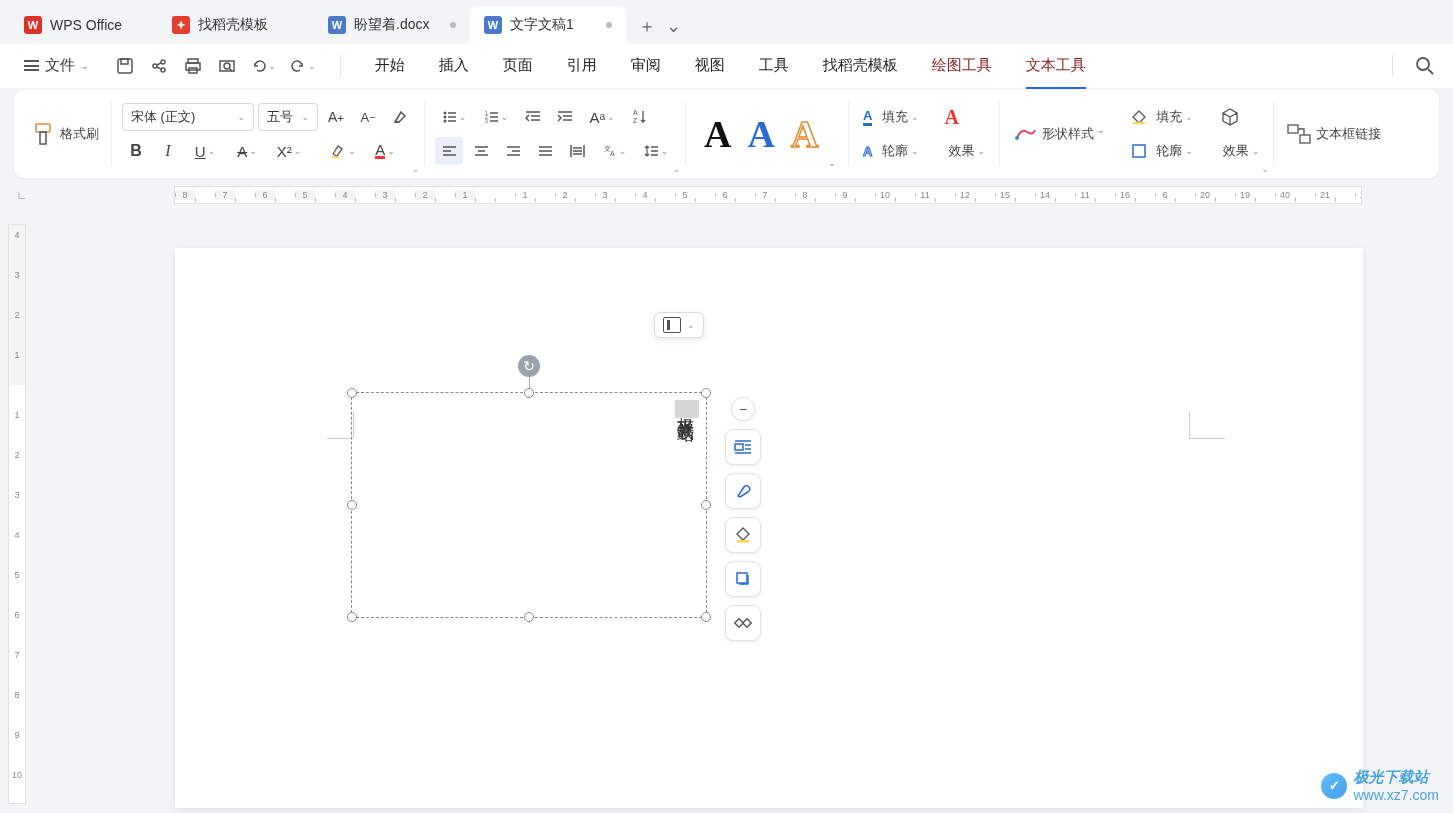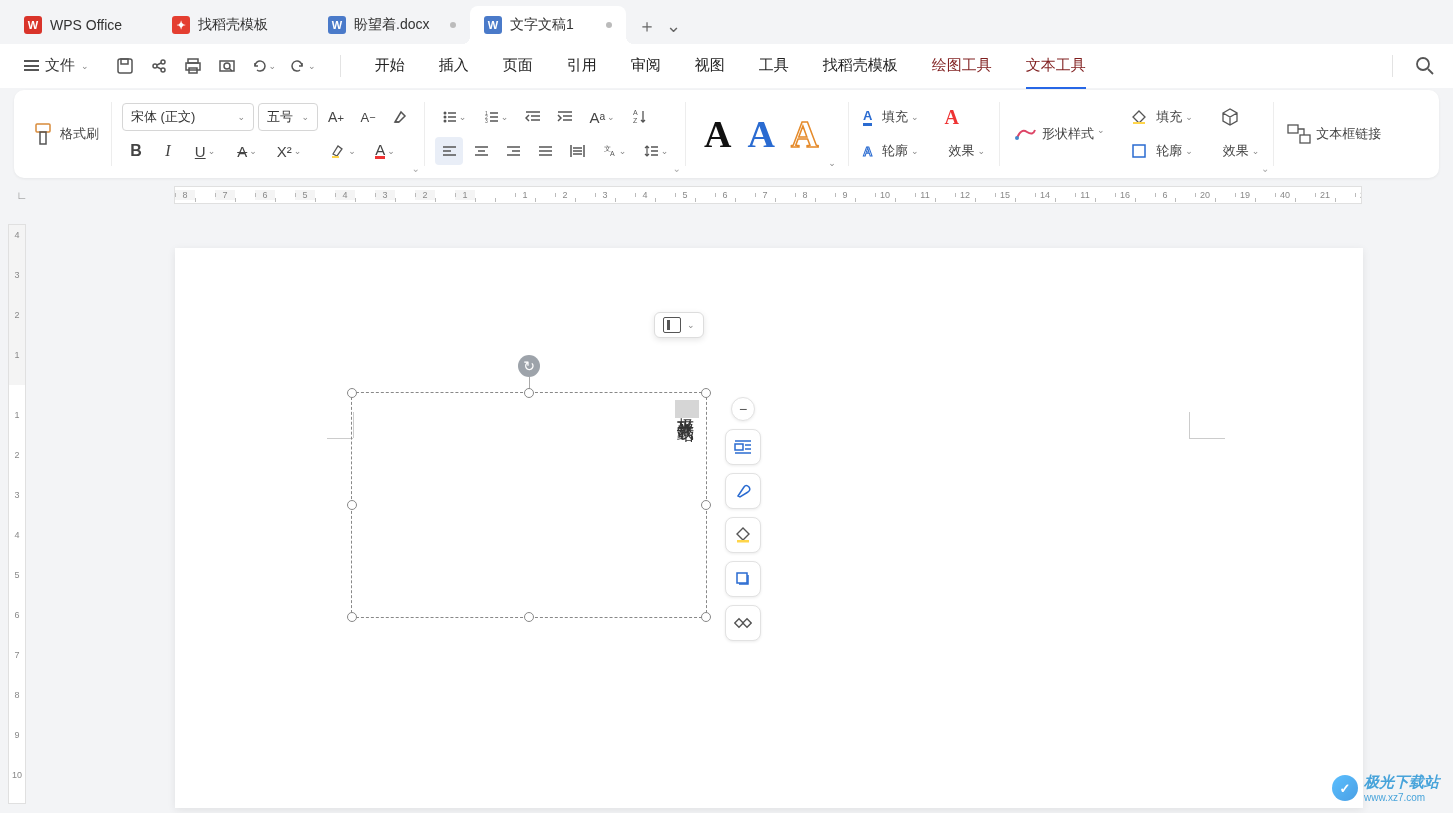--- a/index.html
+++ b/index.html
@@ -636,15 +636,15 @@
           <rect x="10" y="6" width="6" height="6" fill="none" stroke="#555" stroke-width="1.4" transform="rotate(45 13 9)"></rect>
         </svg>
       </div>
   </div>
 </div>
 
 <div class="watermark">
   <span class="wm-ico">✓</span>
   <div>
     <div class="wm-txt">极光下载站</div>
-    <div style="font-size:10px;color:#2a96d6">www.xz7.com</div>
+    <div style="font-size:14px;color:#2a96d6">www.xz7.com</div>
   </div>
 </div>
 
 </body></html>

